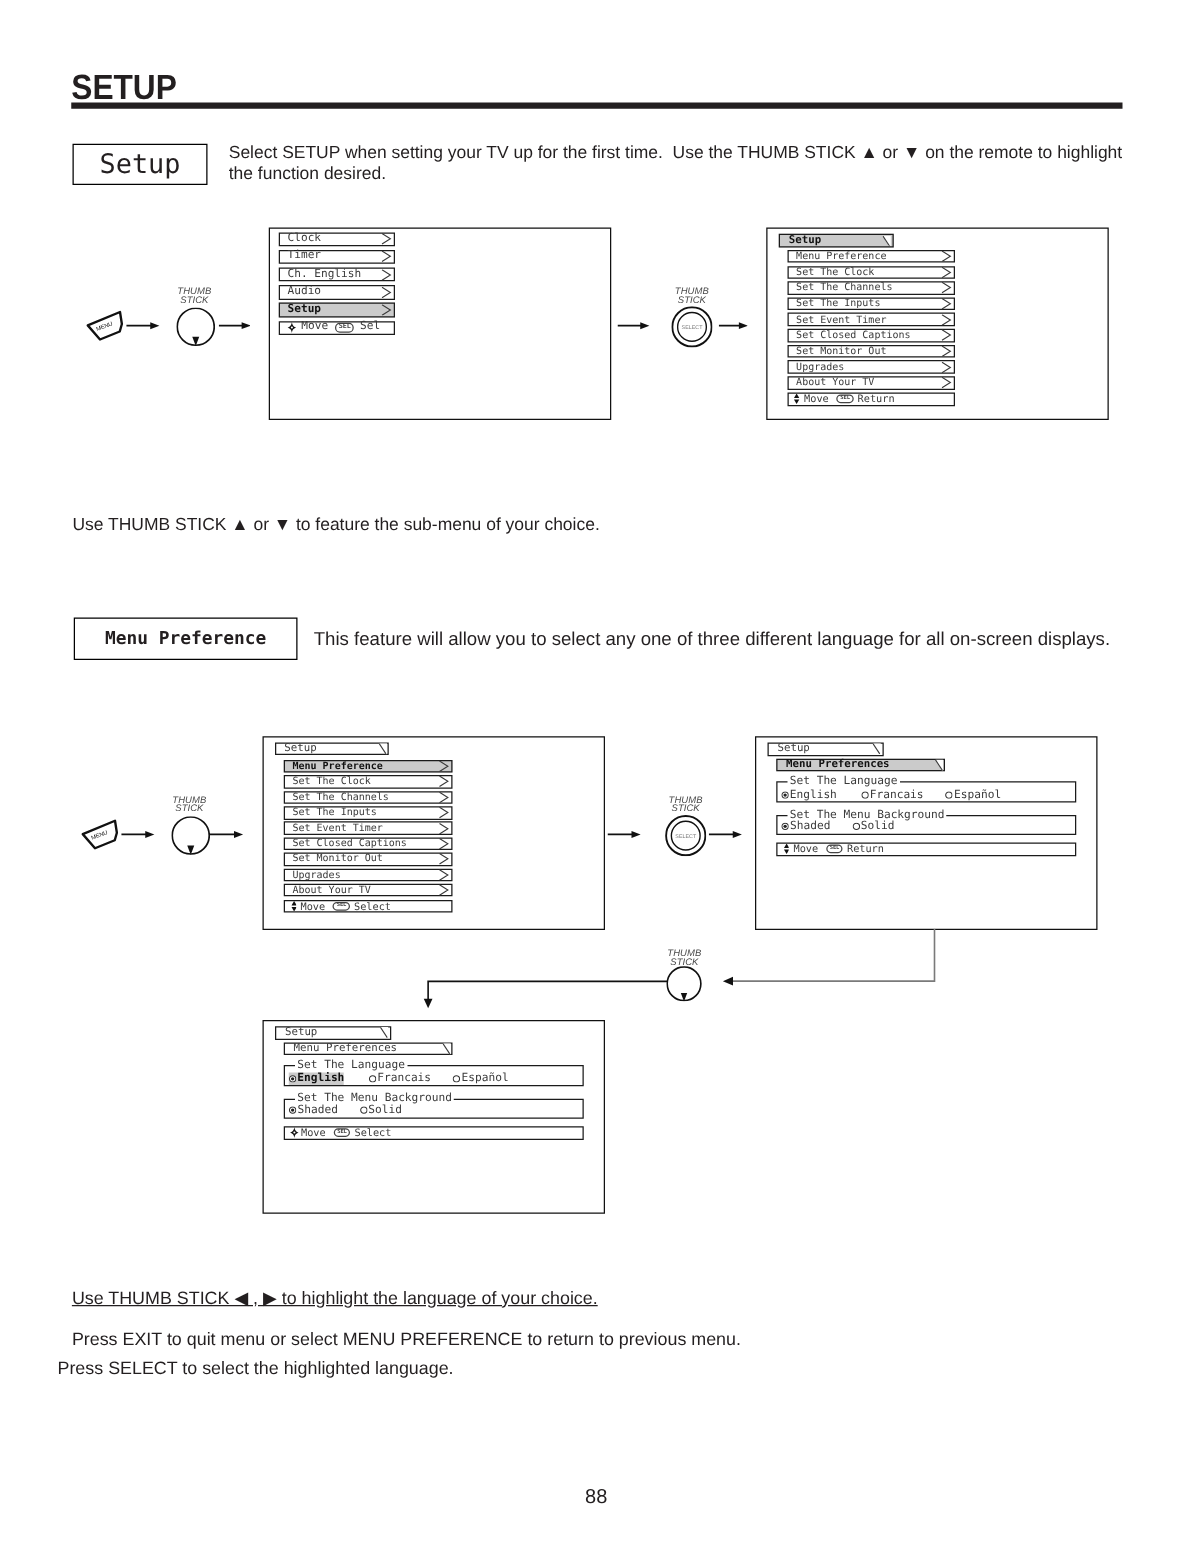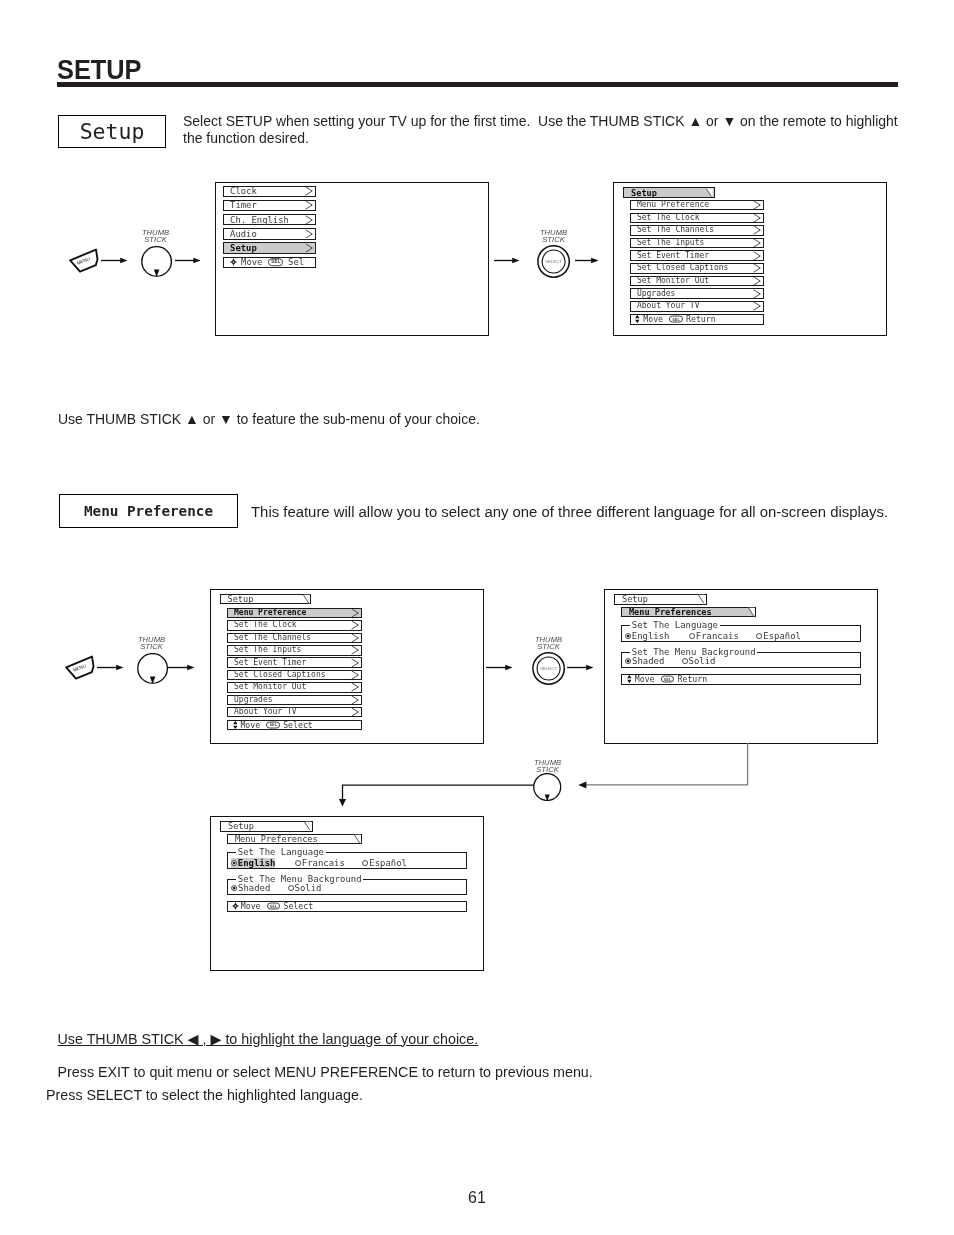--- a/index.html
+++ b/index.html
@@ -429,13 +429,13 @@
           <circle cx="35" cy="48" r="8.5" fill="#fff"></circle>
         </svg></span>
 <span class="hl" style="left:12.4px;">Move</span>
 <span class="selkey" style="left:38.3px;width:13.8px;height:7.0px;border-radius:3.5px;font-size:4.4px;">SEL</span>
 <span class="hl" style="left:55.2px;">Select</span>
 </div>
 </div>
 <div class="para note" style="left:57.5px;top:1030.5px;width:800px;text-decoration:underline;">Use THUMB STICK ◀ , ▶ to highlight the language of your choice.</div>
 <div class="para note" style="left:46px;top:1047.1px;width:800px;margin-top:40px;">Press SELECT to select the highlighted language.</div>
 <div class="para note" style="left:57.5px;top:1063.7px;width:800px;">Press EXIT to quit menu or select MENU PREFERENCE to return to previous menu.</div>
-<div id="page-number">61</div>
+<div id="page-number">88</div>
 
 </body></html>

